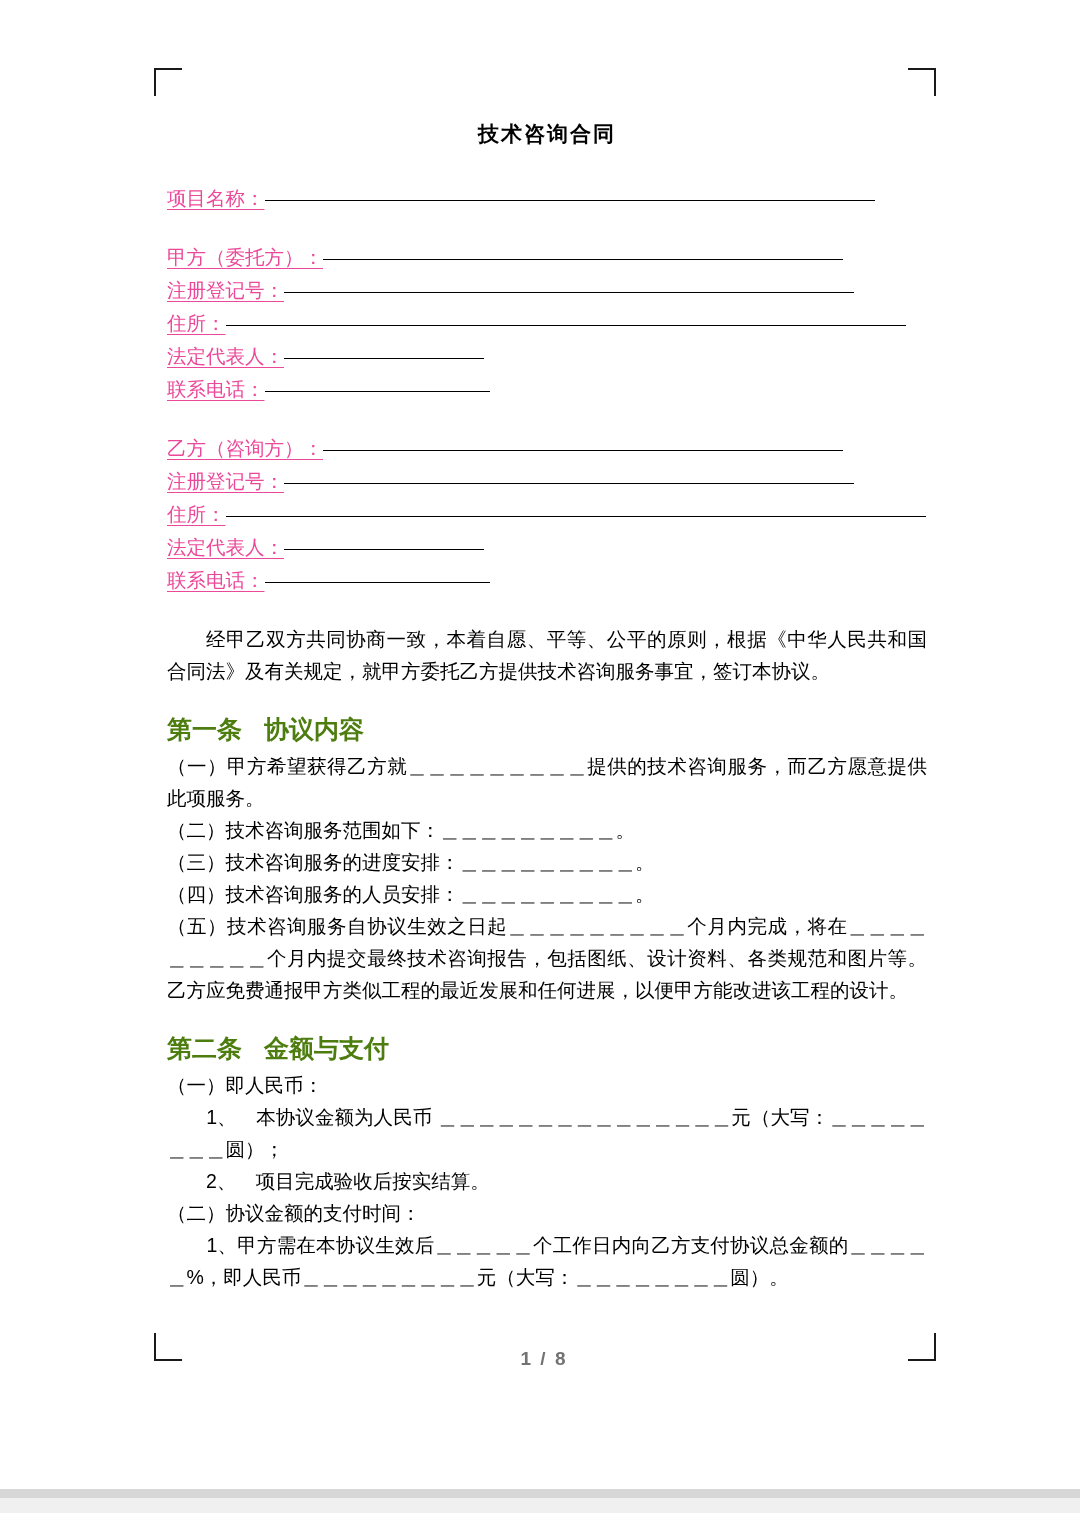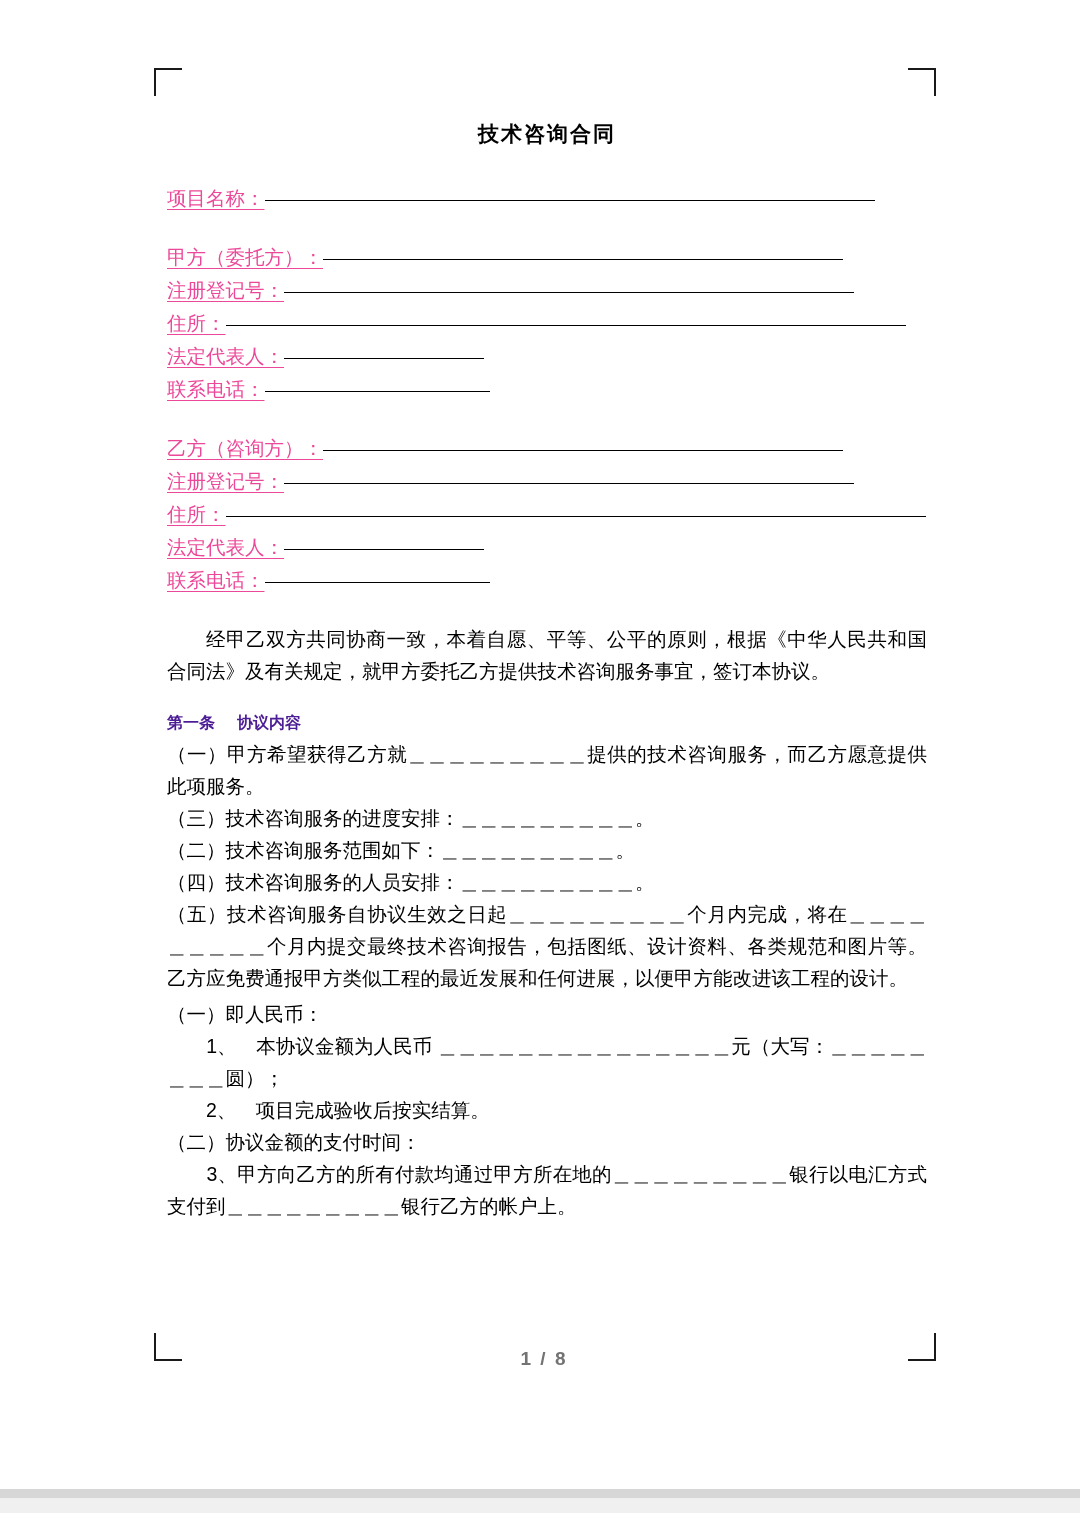--- a/index.html
+++ b/index.html
@@ -71,24 +71,24 @@
     font-size: 19.5px;
     line-height: 32px;
     margin: 0;
     color: #000;
     text-align: justify;
     word-break: break-all;
   }
   p.indent { text-indent: 39px; }
 
   h2.sec {
-    font-size: 16px;
+    font-size: 25px;
     font-weight: 700;
     margin: 26px 0 2px 0;
-    color: #4c1d95;
+    color: #4d7c0f;
   }
   h2.sec .sp { display: inline-block; width: 22px; }
 
   .blk { margin-top: 4px; }
 
   .pager {
     position: absolute;
     left: 0;
     top: 1348px;
     width: 1080px;
@@ -180,32 +180,35 @@
 
     <div class="gap-16"></div>
 
     <p class="para indent">经甲乙双方共同协商一致，本着自愿、平等、公平的原则，根据《中华人民共和国合同法》及有关规定，就甲方委托乙方提供技术咨询服务事宜，签订本协议。</p>
 
     <h2 class="sec">
       <span>第一条</span><span class="sp"></span><span>协议内容</span>
     </h2>
     <div class="blk">
       <p class="para">（一）甲方希望获得乙方就＿＿＿＿＿＿＿＿＿提供的技术咨询服务，而乙方愿意提供此项服务。</p>
+      <p class="para">（二）技术咨询服务范围如下：＿＿＿＿＿＿＿＿＿。</p>
       <p class="para">（三）技术咨询服务的进度安排：＿＿＿＿＿＿＿＿＿。</p>
-      <p class="para">（二）技术咨询服务范围如下：＿＿＿＿＿＿＿＿＿。</p>
       <p class="para">（四）技术咨询服务的人员安排：＿＿＿＿＿＿＿＿＿。</p>
       <p class="para">（五）技术咨询服务自协议生效之日起＿＿＿＿＿＿＿＿＿个月内完成，将在＿＿＿＿＿＿＿＿＿个月内提交最终技术咨询报告，包括图纸、设计资料、各类规范和图片等。乙方应免费通报甲方类似工程的最近发展和任何进展，以便甲方能改进该工程的设计。</p>
     </div>
 
+    <h2 class="sec">
+      <span>第二条</span><span class="sp"></span><span>金额与支付</span>
+    </h2>
     <div class="blk">
       <p class="para">（一）即人民币：</p>
       <p class="para">　　1、　本协议金额为人民币 ＿＿＿＿＿＿＿＿＿＿＿＿＿＿＿元（大写：＿＿＿＿＿＿＿＿圆）；</p>
       <p class="para">　　2、　项目完成验收后按实结算。</p>
       <p class="para">（二）协议金额的支付时间：</p>
-      <p class="para">　　3、甲方向乙方的所有付款均通过甲方所在地的＿＿＿＿＿＿＿＿＿银行以电汇方式支付到＿＿＿＿＿＿＿＿＿银行乙方的帐户上。</p>
+      <p class="para">　　1、甲方需在本协议生效后＿＿＿＿＿个工作日内向乙方支付协议总金额的＿＿＿＿＿%，即人民币＿＿＿＿＿＿＿＿＿元（大写：＿＿＿＿＿＿＿＿圆）。</p>
     </div>
 
   </div>
 
   <div class="pager">1 / 8</div>
 
 </div>
 
 <div class="strip">
   <div class="bar"></div>

